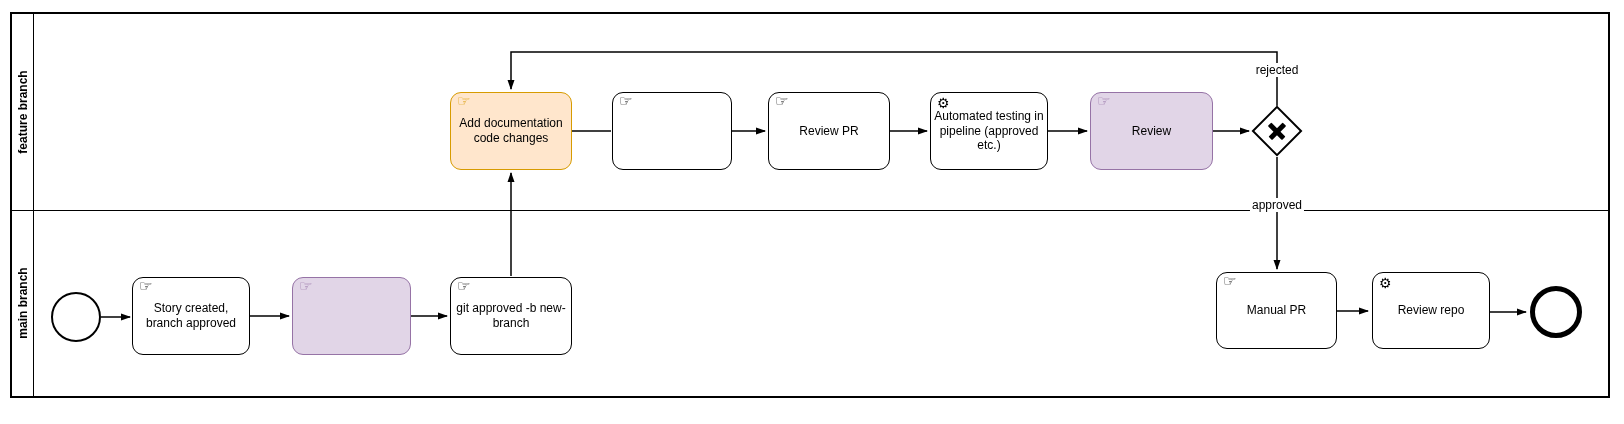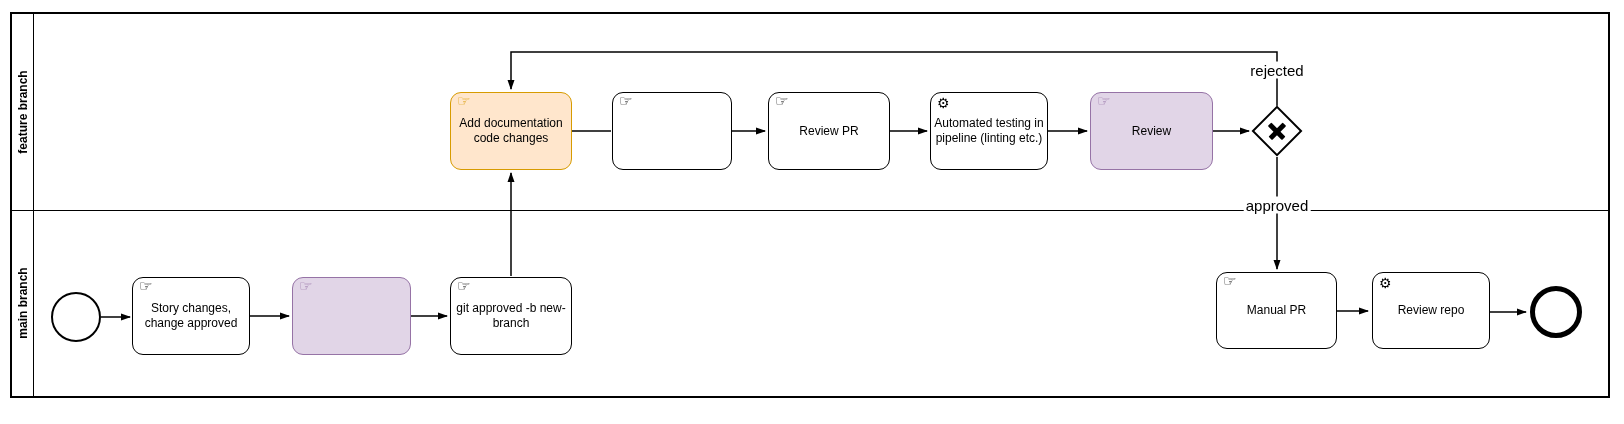--- a/index.html
+++ b/index.html
@@ -88,21 +88,21 @@
   }
   .gw-bar { position: absolute; background: #000; border-radius: 1px; }
   .gw-bar-h { left: 6px; right: 6px; top: 50%; height: 5px; margin-top: -2.5px; }
   .gw-bar-v { top: 6px; bottom: 6px; left: 50%; width: 5px; margin-left: -2.5px; }
   
   .edge-label {
     position: absolute;
     transform: translate(-50%, -50%);
     background: #fff;
     padding: 0 2px;
-    font-size: 15px;
+    font-size: 12px;
     color: #000;
     white-space: nowrap;
   }
 </style>
 </head>
 <body>
 
 <div class="canvas">
 
   <div class="pool">
@@ -146,31 +146,31 @@
     <span class="ticon" style="color: rgb(0, 0, 0);">☞</span>
   </div>
 
   <div class="task" style="left: 768px; top: 92px; width: 122px; height: 78px; background-color: rgb(255, 255, 255); border-color: rgb(0, 0, 0);">
     <span class="ticon" style="color: rgb(0, 0, 0);">☞</span>
     <span class="tlabel">Review PR</span>
   </div>
 
   <div class="task" style="left: 930px; top: 92px; width: 118px; height: 78px; background-color: rgb(255, 255, 255); border-color: rgb(0, 0, 0);">
     <span class="ticon gear" style="color: rgb(0, 0, 0);">⚙</span>
-    <span class="tlabel">Automated testing in pipeline (linting etc.)</span>
+    <span class="tlabel">Automated testing in pipeline (approved etc.)</span>
   </div>
 
   <div class="task" style="left: 1090px; top: 92px; width: 123px; height: 78px; background-color: rgb(225, 213, 231); border-color: rgb(150, 115, 166);">
     <span class="ticon" style="color: rgb(150, 115, 166);">☞</span>
     <span class="tlabel">Review</span>
   </div>
 
   <div class="task" style="left: 132px; top: 277px; width: 118px; height: 78px; background-color: rgb(255, 255, 255); border-color: rgb(0, 0, 0);">
     <span class="ticon" style="color: rgb(0, 0, 0);">☞</span>
-    <span class="tlabel">Story changes, change approved</span>
+    <span class="tlabel">Story created, branch approved</span>
   </div>
 
   <div class="task" style="left: 292px; top: 277px; width: 119px; height: 78px; background-color: rgb(225, 213, 231); border-color: rgb(150, 115, 166);">
     <span class="ticon" style="color: rgb(150, 115, 166);">☞</span>
   </div>
 
   <div class="task" style="left: 450px; top: 277px; width: 122px; height: 78px; background-color: rgb(255, 255, 255); border-color: rgb(0, 0, 0);">
     <span class="ticon" style="color: rgb(0, 0, 0);">☞</span>
     <span class="tlabel">git approved -b new-branch</span>
   </div>

